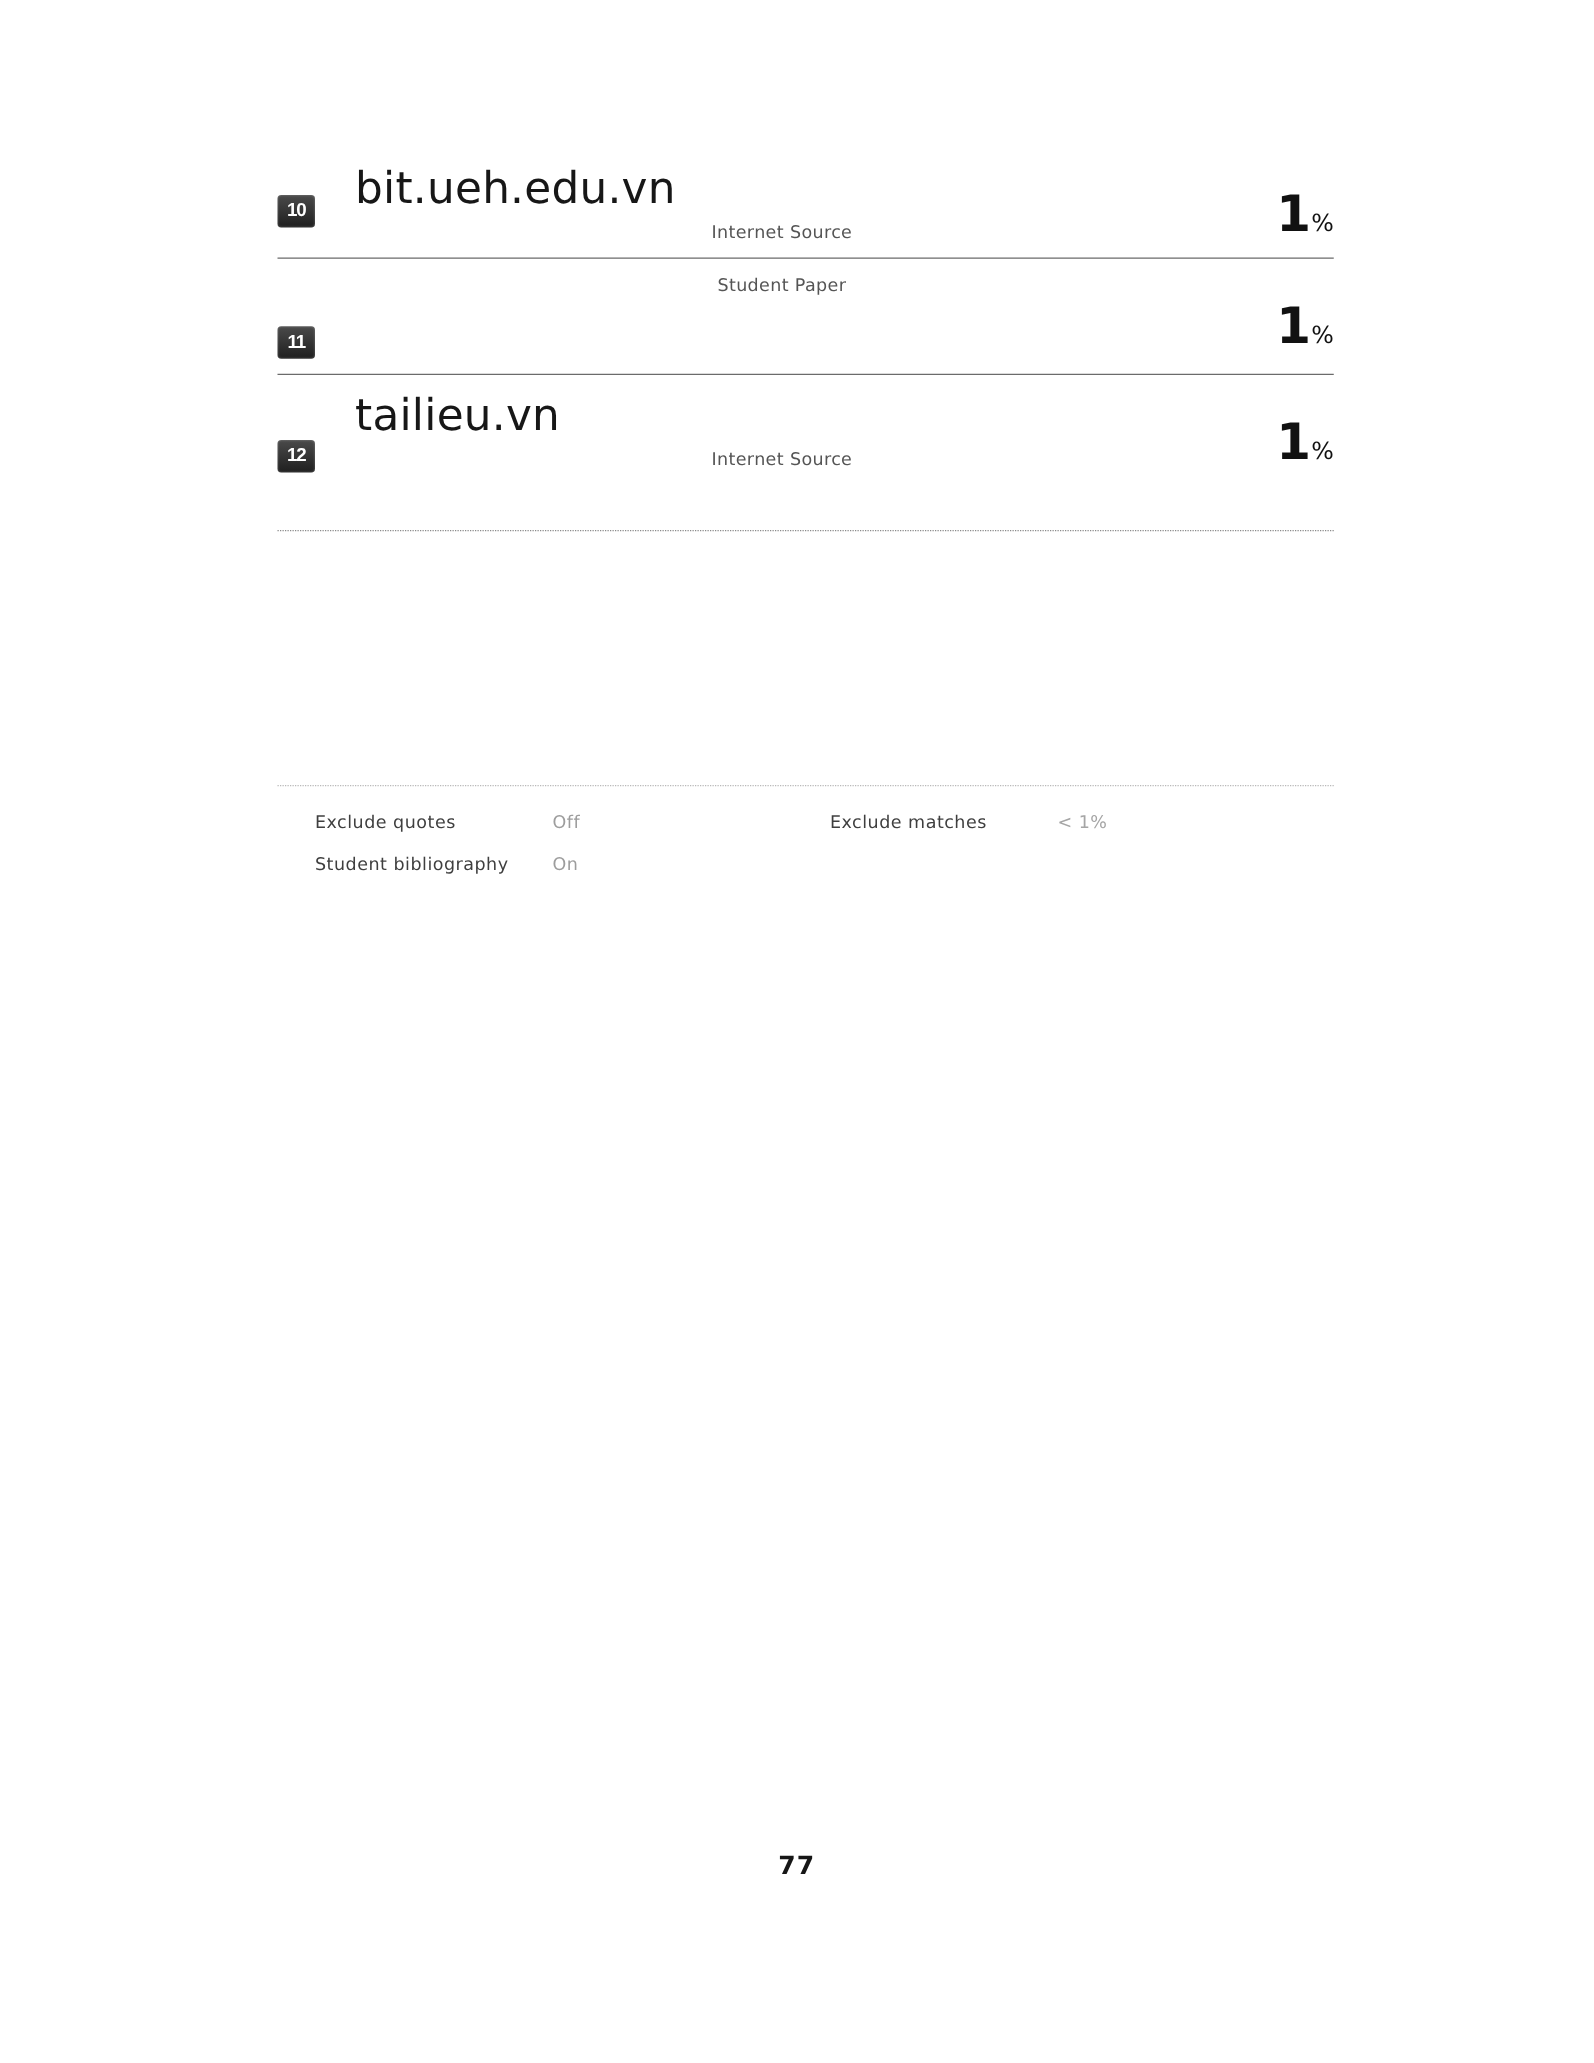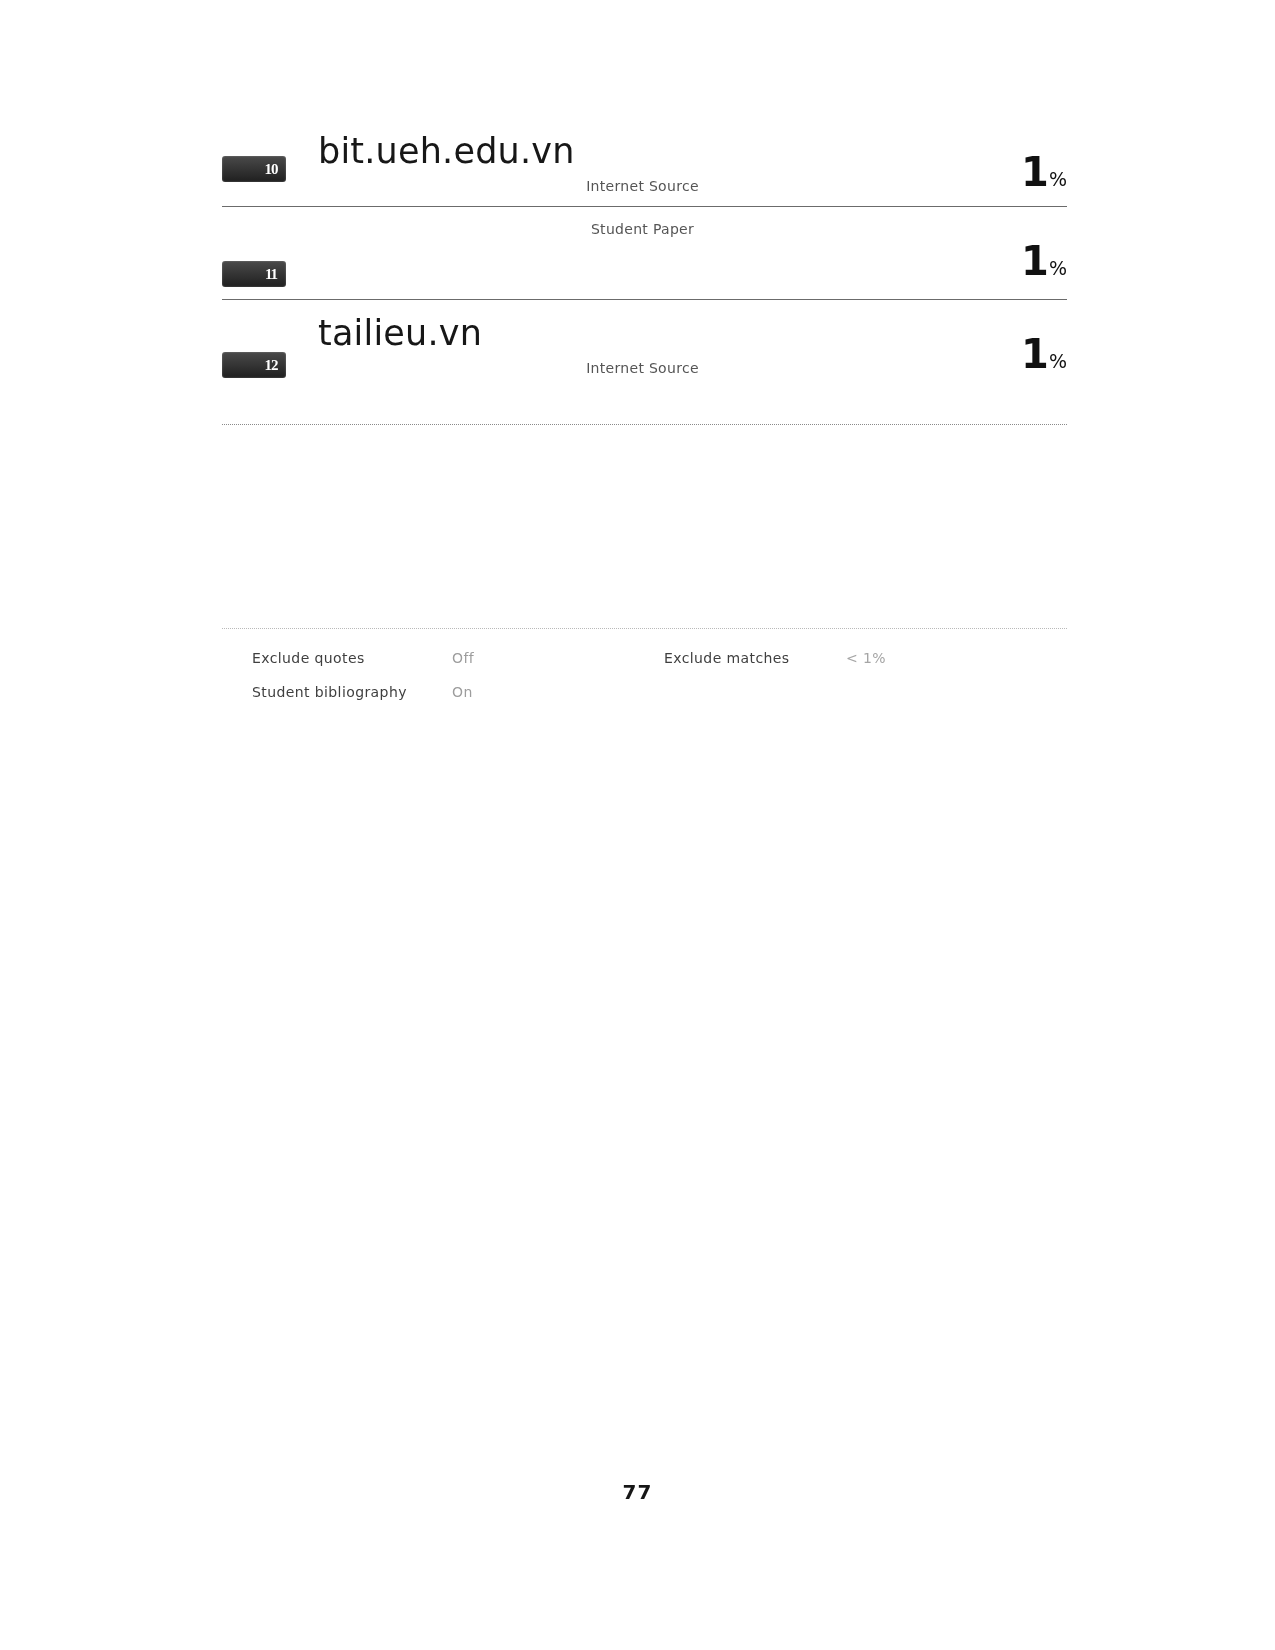--- a/index.html
+++ b/index.html
@@ -49,29 +49,28 @@
     border-top: 1px solid #6b6b6b;
   }
 
   .badge {
     width: 30px;
     height: 26px;
     flex: 0 0 30px;
     background: linear-gradient(#4a4a4a, #1f1f1f);
     border-radius: 3px;
     color: #ffffff;
-    font-family: Liberation Serif, serif;
+    font-family: Liberation Sans, sans-serif;
     font-size: 15px;
     font-weight: bold;
     line-height: 26px;
     text-align: center;
     letter-spacing: -1px;
     margin-top: 30px;
     box-shadow: inset 0 0 2px rgba(255,255,255,0.35);
-    padding-left: 34px;
   }
 
   .source-text {
     flex: 1 1 auto;
     padding-left: 32px;
     padding-right: 10px;
   }
 
   .source-title {
     font-family: "DejaVu Sans", sans-serif;
@@ -154,21 +153,21 @@
     height: 34px;
     line-height: 20px;
     letter-spacing: 0.4px;
   }
   .excl-label {
     display: inline-block;
     color: #3f3f3f;
   }
   .excl-value {
     position: absolute;
-    left: 200px;
+    left: 190px;
     top: 0;
     color: #9d9d9d;
   }
   .excl-col-right .excl-value {
     left: 182px;
     color: #a5a5a5;
   }
 
   
   .page-number {

